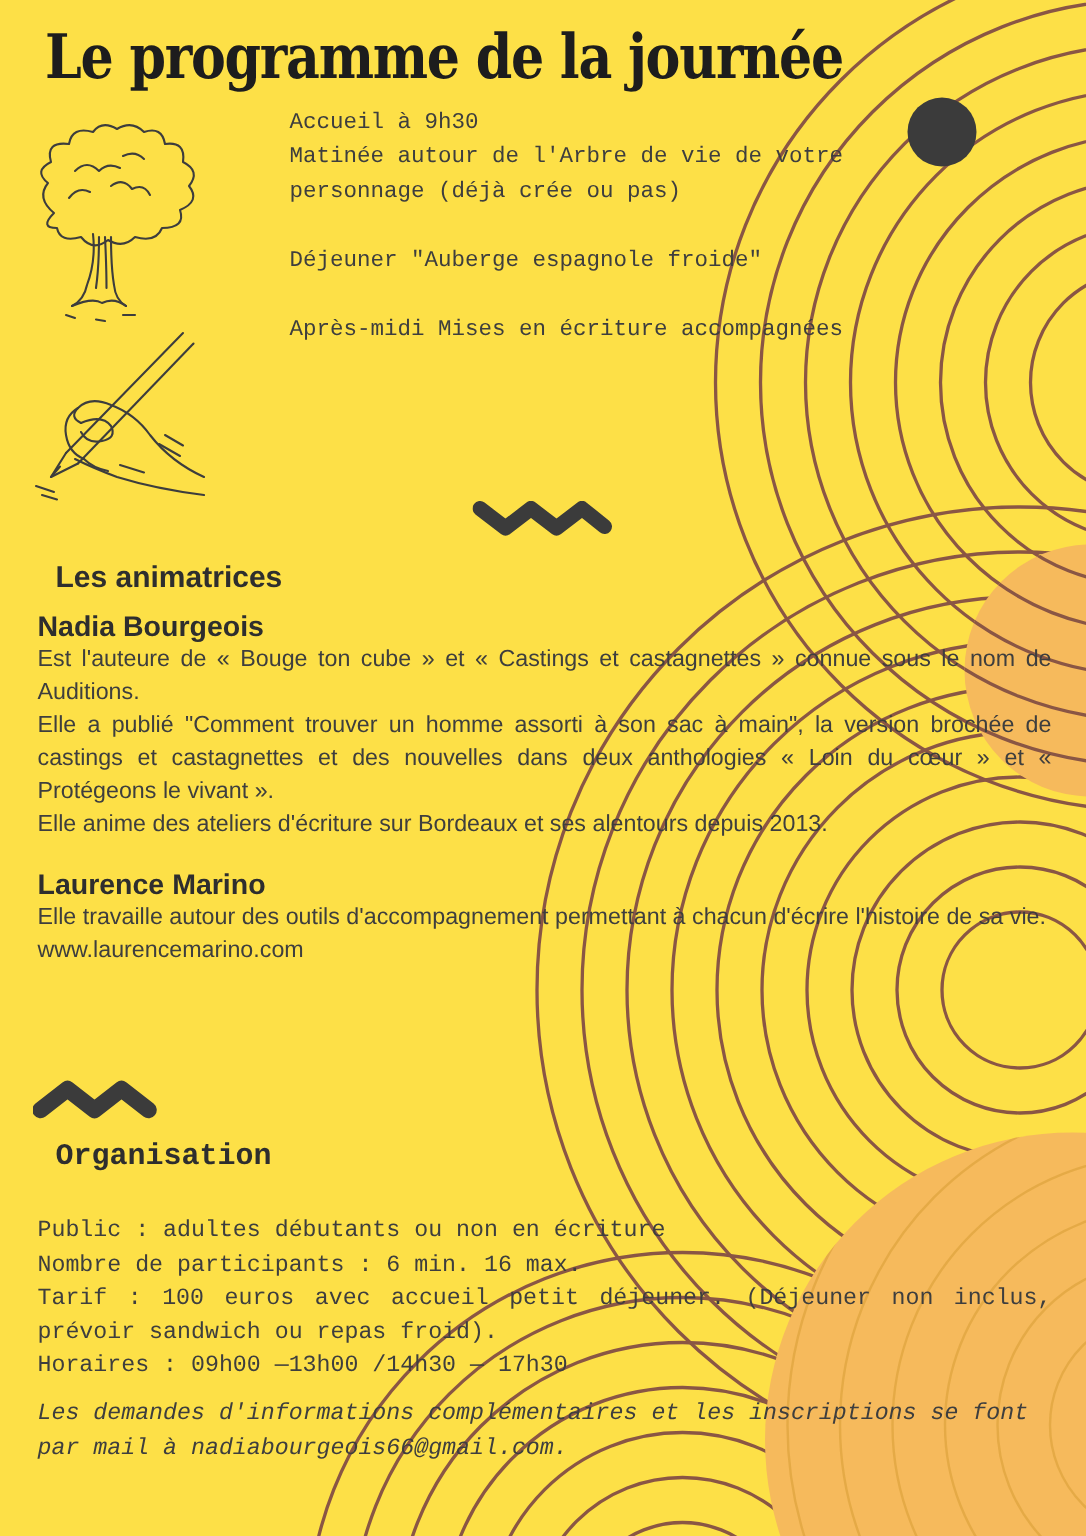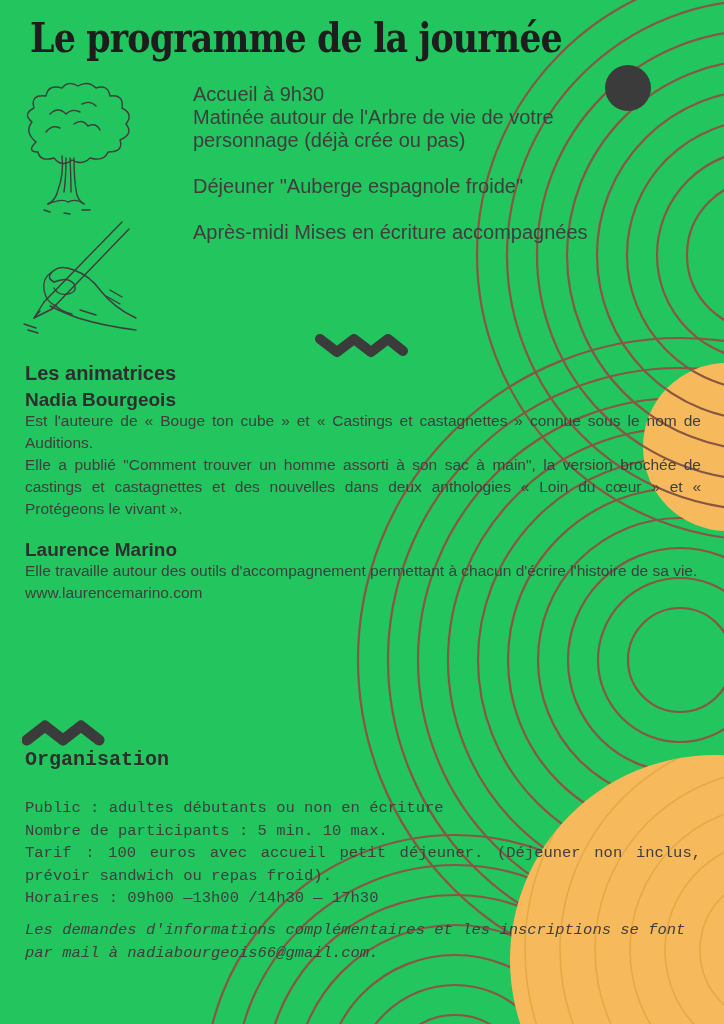--- a/index.html
+++ b/index.html
@@ -6,48 +6,48 @@
     --accent_orange:#F6BA5C;
     --ring_brown:#8A5644;
     --ring_on_orange:#DCA13B;
     --ink_dark:#3B3B3B;
     --text:#3E3E3E;
   }
   html,body{margin:0;padding:0;}
   body{background:#9a9a9a;font-family:"Liberation Sans",sans-serif;}
   .page{
     position:relative;width:724px;height:1024px;margin:0 auto;
-    background:#22c55e;overflow:hidden;color:var(--text);
+    background:#fde047;overflow:hidden;color:var(--text);
   }
   svg.bg{position:absolute;inset:0;z-index:0;}
   .rings circle{fill:none;stroke:var(--ring_brown);stroke-width:2.2;}
   .rings-faint{fill:none;stroke:rgba(139,88,68,0.42);stroke-width:2;}
   .rings-orange circle{fill:none;stroke:var(--ring_on_orange);stroke-width:1.6;opacity:.65;}
   .orange{fill:var(--accent_orange);}
   .darkdot{fill:var(--ink_dark);}
   .sketch path{fill:none;stroke:#3d3d3d;stroke-width:1.4;stroke-linecap:round;stroke-linejoin:round;}
 
   .layer{position:absolute;z-index:1;}
   h1.title{
     left:30px;top:14px;margin:0;position:absolute;z-index:1;
     font-family:"DejaVu Serif",serif;font-weight:bold;font-size:41px;
     letter-spacing:-1px;color:#1d1d1d;white-space:nowrap;
     transform:scaleX(.85);transform-origin:left center;
   }
-  .schedule{left:193px;top:83px;width:440px;font-size:20px;line-height:23px;}
+  .schedule{left:193px;top:70px;width:440px;font-size:15px;line-height:23px;font-family:Liberation Mono, monospace;}
   .schedule p{margin:0;}
   .schedule p.gap{margin-top:23px;}
 
   .zz{position:absolute;z-index:1;}
   .zz polyline{fill:none;stroke:var(--ink_dark);stroke-linecap:round;stroke-linejoin:round;}
 
   section.textblock{font-size:15.5px;line-height:22px;}
   .animatrices{left:25px;top:362px;width:676px;}
   .organisation{left:25px;top:748px;width:676px;font-family:Liberation Mono, monospace;}
-  h2.h{margin:0;font-size:20px;line-height:23px;font-weight:bold;color:#2e2e2e;}
+  h2.h{margin:12px;font-size:20px;line-height:23px;font-weight:bold;color:#2e2e2e;}
   h3.person{margin:5px 0 0 0;font-size:19px;line-height:20px;font-weight:bold;color:#2e2e2e;}
   h3.person.second{margin-top:20px;}
   p.bio{margin:0;text-align:justify;}
   p.bio.last{text-align:left;}
   .organisation .details{margin-top:26px;line-height:22.5px;}
   .organisation .details p{margin:0;text-align:justify;}
   .organisation p.note{margin:9px 0 0 0;font-style:italic;line-height:23px;text-align:left;}
 </style>
 </head>
 <body>
@@ -156,34 +156,35 @@
   <svg class="zz" style="left:315px;top:334px" width="96" height="26" viewBox="0 0 96 26" aria-hidden="true">
     <polyline points="5,5 22,18 39,5 56,18 73,5 88,17" stroke-width="10"></polyline>
   </svg>
 
   <section class="layer textblock animatrices">
     <h2 class="h">Les animatrices</h2>
 
     <h3 class="person">Nadia Bourgeois</h3>
     <p class="bio">Est l'auteure de « Bouge ton cube » et « Castings et castagnettes » connue sous le nom de Auditions.</p>
     <p class="bio">Elle a publié "Comment trouver un homme assorti à son sac à main", la version brochée de castings et castagnettes et des nouvelles dans deux anthologies « Loin du cœur » et « Protégeons le vivant ».</p>
+    <p class="bio last">Elle anime des ateliers d'écriture sur Bordeaux et ses alentours depuis 2013.</p>
 
     <h3 class="person second">Laurence Marino</h3>
     <p class="bio">Elle travaille autour des outils d'accompagnement permettant à chacun d'écrire l'histoire de sa vie.</p>
     <p class="bio last">www.laurencemarino.com</p>
   </section>
 
   <svg class="zz" style="left:22px;top:719px" width="96" height="28" viewBox="0 0 96 28" aria-hidden="true">
     <polyline points="5,21 23,7 41,21 59,7 77,21" stroke-width="11"></polyline>
   </svg>
 
   <section class="layer textblock organisation">
     <h2 class="h">Organisation</h2>
     <div class="details">
       <p>Public : adultes débutants ou non en écriture</p>
-      <p>Nombre de participants : 5 min. 10 max.</p>
+      <p>Nombre de participants : 6 min. 16 max.</p>
       <p>Tarif : 100 euros avec accueil petit déjeuner. (Déjeuner non inclus, prévoir sandwich ou repas froid).</p>
       <p>Horaires : 09h00 —13h00 /14h30 — 17h30</p>
     </div>
     <p class="note">Les demandes d'informations complémentaires et les inscriptions se font par mail à nadiabourgeois66@gmail.com.</p>
   </section>
 
 </main>
 
 </body></html>

